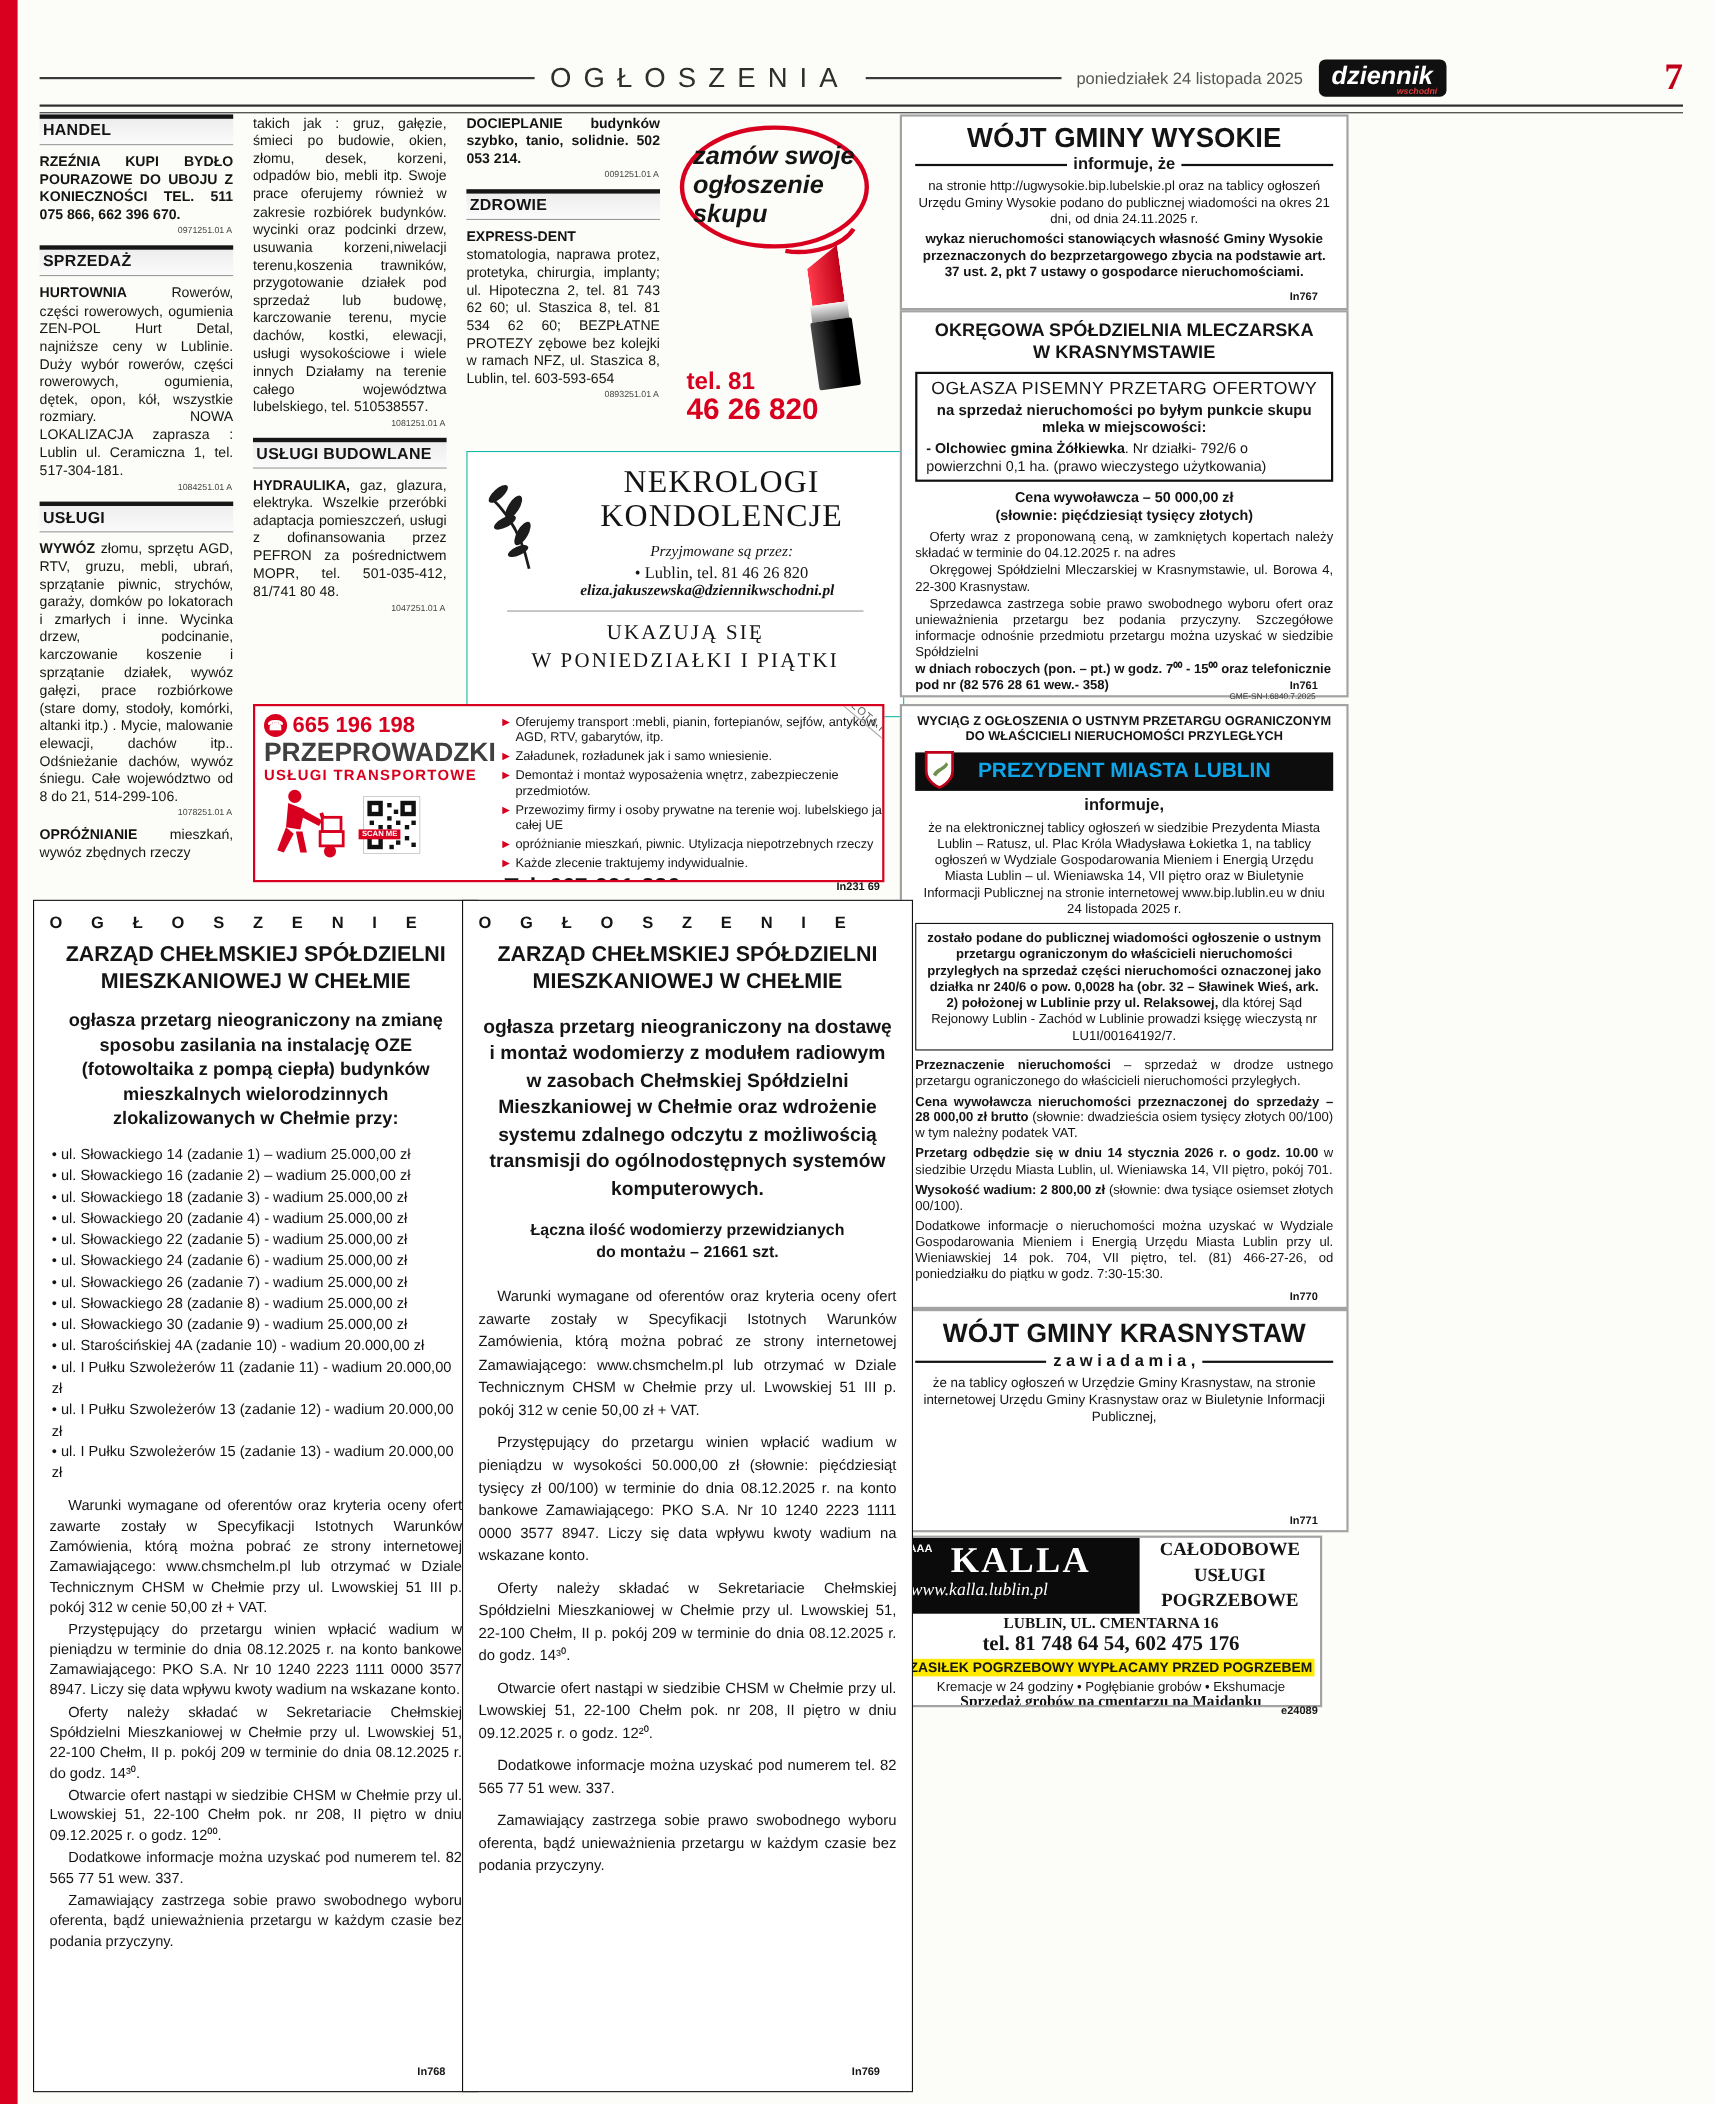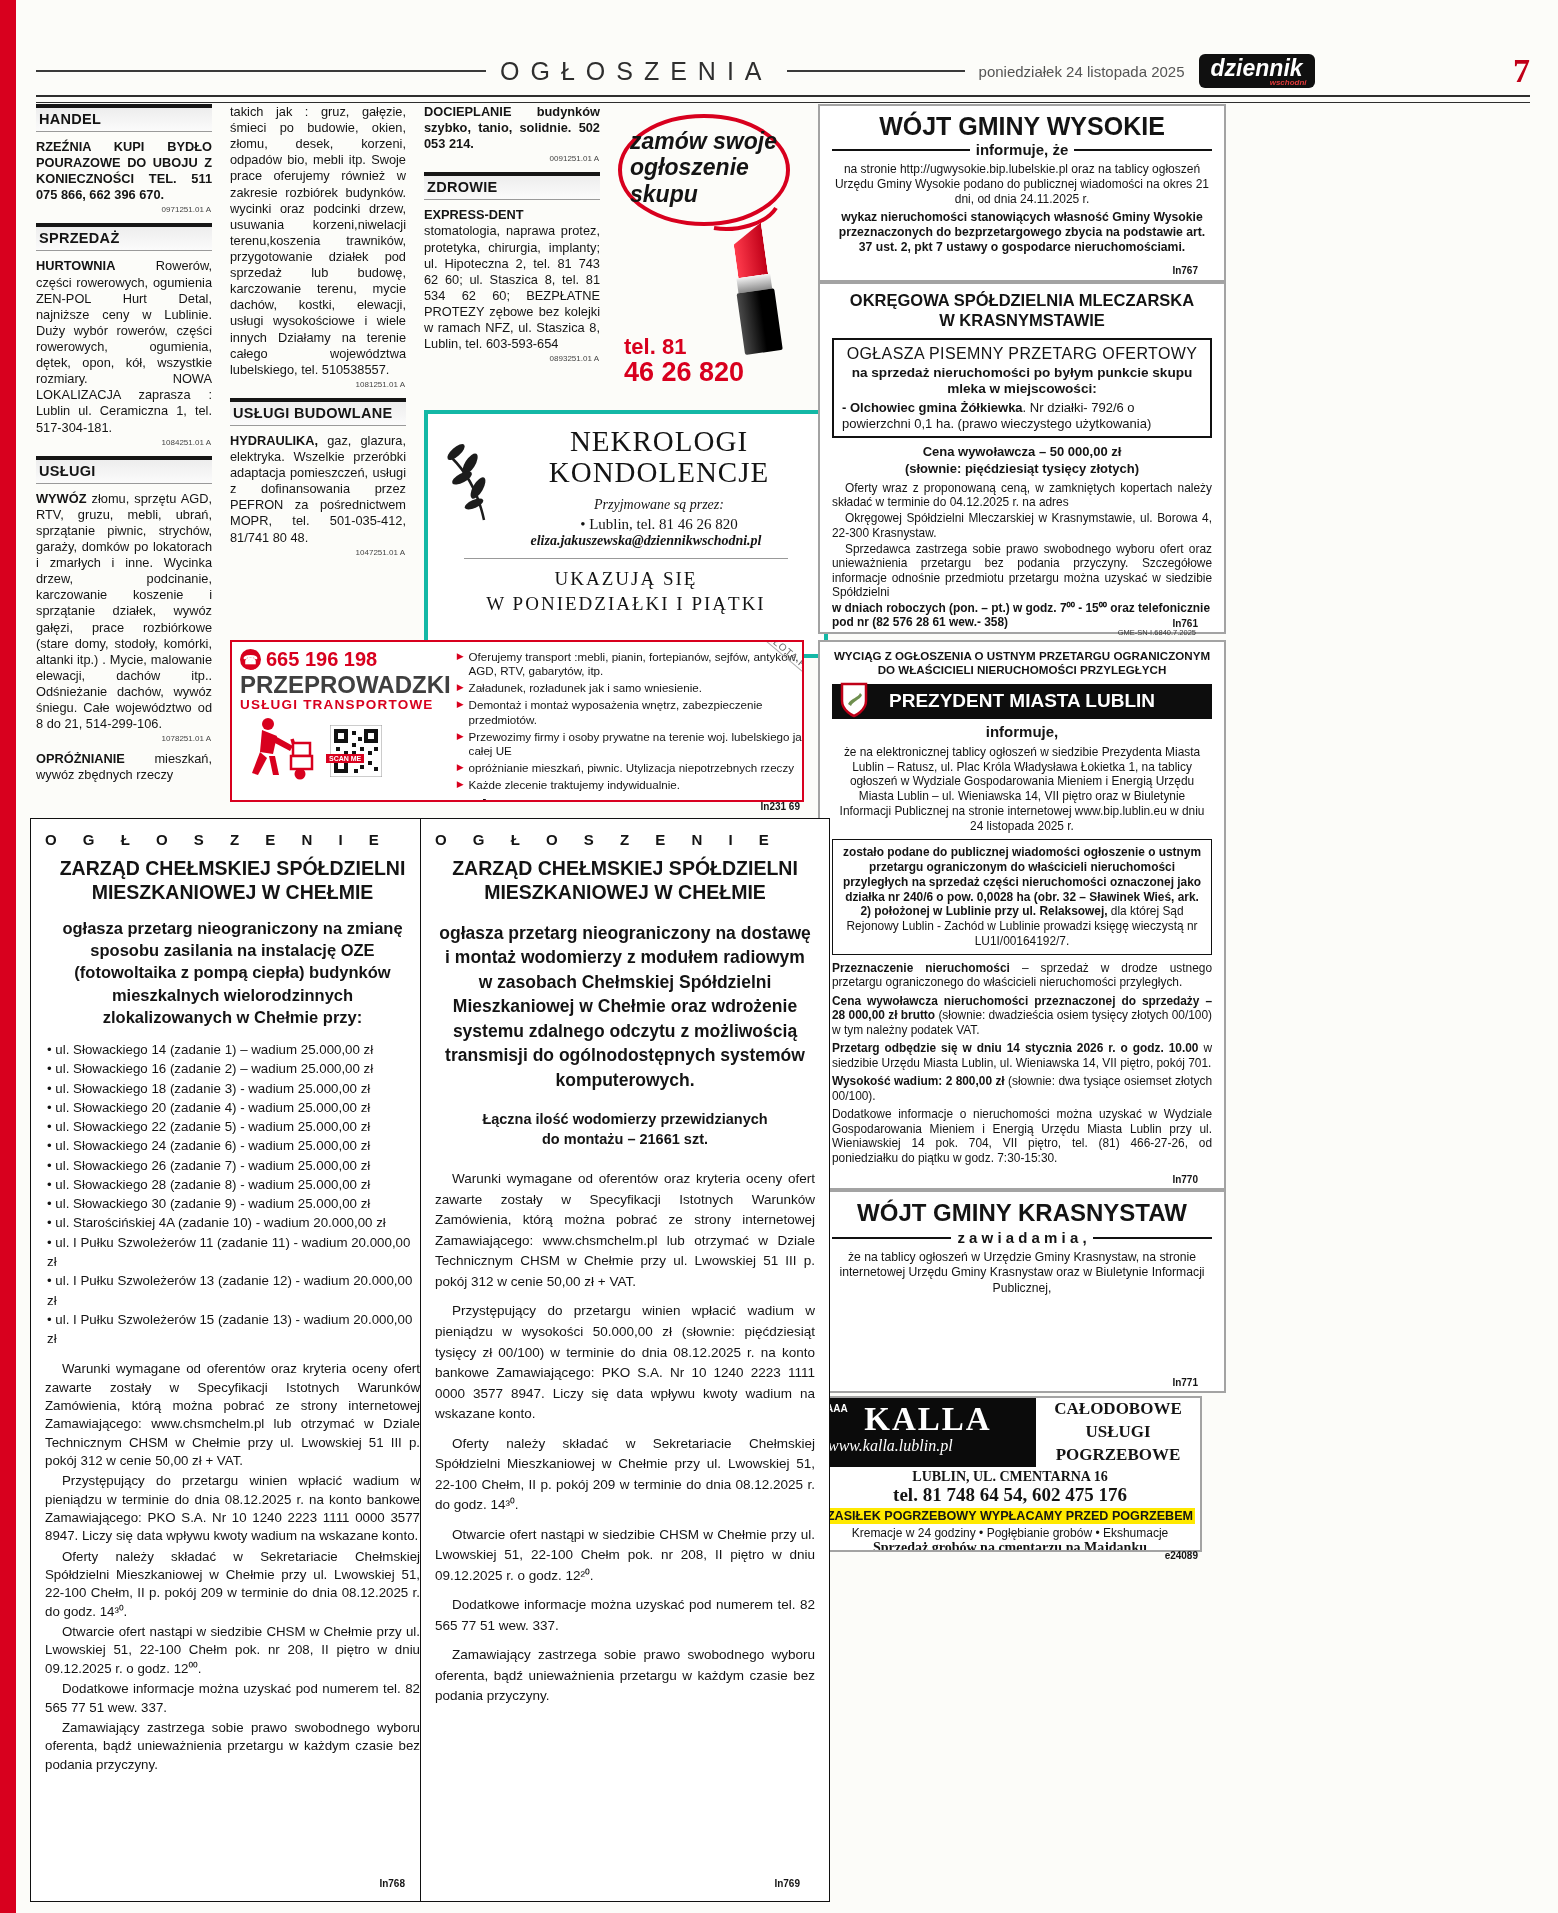--- a/index.html
+++ b/index.html
@@ -27,21 +27,21 @@
   .addrobne{left:616px;top:104px;width:184px;height:296px}
   .drobne-text{position:absolute;left:14px;top:24px;width:150px;font-style:italic;font-weight:bold;font-size:23px;line-height:1.15;z-index:2}
   .drobne-ellipse{position:absolute;left:0;top:4px;z-index:1}
   .lipstick{position:absolute;right:26px;top:120px;transform:rotate(-8deg);display:flex;flex-direction:column;align-items:center}
   .lip-tip{width:30px;height:52px;background:linear-gradient(90deg,#ff3b4c,#c00018);clip-path:polygon(0 35%,100% 0,100% 100%,0 100%)}
   .lip-band{width:34px;height:15px;background:linear-gradient(#f2f2f2,#8a8a8a)}
   .lip-base{width:38px;height:62px;background:linear-gradient(90deg,#4a4a4a,#000 60%);border-radius:2px}
   .drobne-tel{position:absolute;left:8px;bottom:14px;color:#d8001e;font-weight:bold;line-height:1.05}
   .drobne-tel .t1{font-size:22px}.drobne-tel .t2{font-size:27px}
   
-  .nekrologi{left:424px;top:410px;width:376px;height:220px;border:4px solid #14b8a6;background:#fff;font-family:"Liberation Serif",serif;text-align:center;padding:12px 10px 8px}
+  .nekrologi{left:424px;top:410px;width:376px;height:220px;border:1px solid #14b8a6;background:#fff;font-family:"Liberation Serif",serif;text-align:center;padding:12px 10px 8px}
   .nk-leaf{position:absolute;left:16px;top:16px}
   .nk-title{font-size:29px;line-height:1.08;letter-spacing:1px;margin-left:66px}
   .nk-sub{font-style:italic;font-size:14px;margin-top:8px;margin-left:66px}
   .nk-contact{font-size:15px;margin-top:3px;margin-left:66px}
   .nk-email{font-style:italic;font-weight:bold;font-size:14px;margin-left:40px}
   .nk-rule{border-top:1px solid #999;margin:9px 26px 7px}
   .nk-foot{font-size:19px;letter-spacing:2px;line-height:1.35}
   
   .pz{left:230px;top:640px;width:570px;height:158px;border:2px solid #d8001e;background:#fff;display:flex;overflow:hidden}
   .pz-left{width:212px;padding:6px 2px 4px 8px;position:relative}
@@ -75,21 +75,21 @@
   .ml-box{border:2px solid #111;margin:7px 0 6px;padding:5px 8px}
   .ml-l1{font-size:16px;text-align:center;letter-spacing:.4px}
   .ml-l2{font-weight:bold;font-size:13.6px;text-align:center;margin-top:2px;line-height:1.2}
   .ml-l3{font-size:13px;margin-top:3px;line-height:1.2}
   .ml-price{font-weight:bold;text-align:center;font-size:13px;line-height:1.25;margin-bottom:4px}
   .ml-p{font-size:11.9px;line-height:1.2;text-align:justify;text-indent:13px;margin-top:2px}
   .ml-p4{font-weight:bold;font-size:11.9px;line-height:1.2;margin-top:2px}
   .pr-ref{left:818px;top:628px;width:378px;text-align:right;font-size:7.5px;color:#333}
   .bx-prez{top:640px;height:532px}
   .pr-head{font-weight:bold;font-size:11.6px;text-align:center;line-height:1.25}
-  .pr-banner{background:#0d0d0d;color:#ffffff;font-weight:bold;font-size:19px;text-align:center;padding:6px 0 7px;margin:6px 0 4px;position:relative}
+  .pr-banner{background:#0d0d0d;color:#0ea5e9;font-weight:bold;font-size:19px;text-align:center;padding:6px 0 7px;margin:6px 0 4px;position:relative}
   .pr-crest{position:absolute;left:8px;top:-2px}
   .pr-inf{font-weight:bold;font-size:15px;text-align:center;margin:4px 0 5px}
   .pr-intro{font-size:11.9px;text-align:center;line-height:1.24}
   .pr-box{border:1.5px solid #111;margin:6px 0;padding:5px 8px;font-size:11.9px;text-align:center;line-height:1.24}
   .pr-p{font-size:11.9px;line-height:1.22;text-align:justify;margin-top:4px}
   .bx-kras{top:1190px;height:185px}
   .kr-title{font-size:24px;font-weight:bold;text-align:center}
   .kr-b1{text-align:center;font-size:12.2px;line-height:1.25;margin-top:2px}
   .kr-b2{text-align:center;font-weight:bold;font-size:13px;line-height:1.3;margin-top:5px}
   .bx-kalla{top:1396px;height:152px;padding:0}

